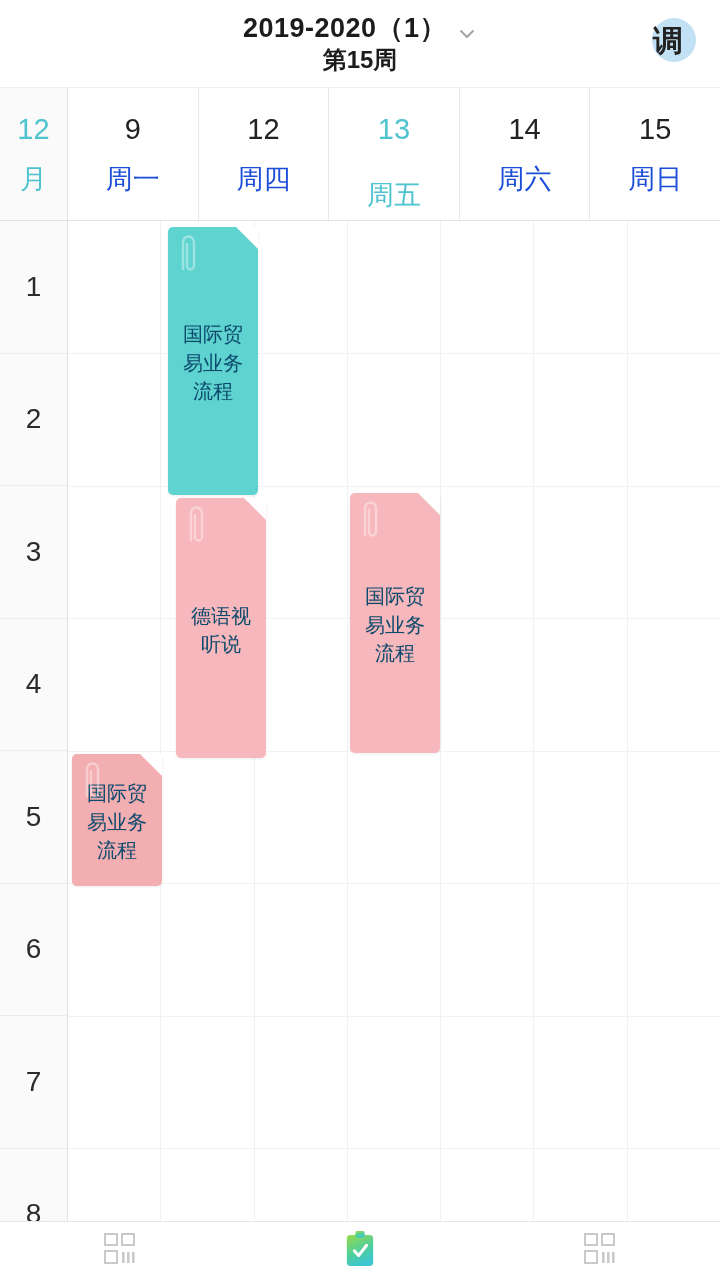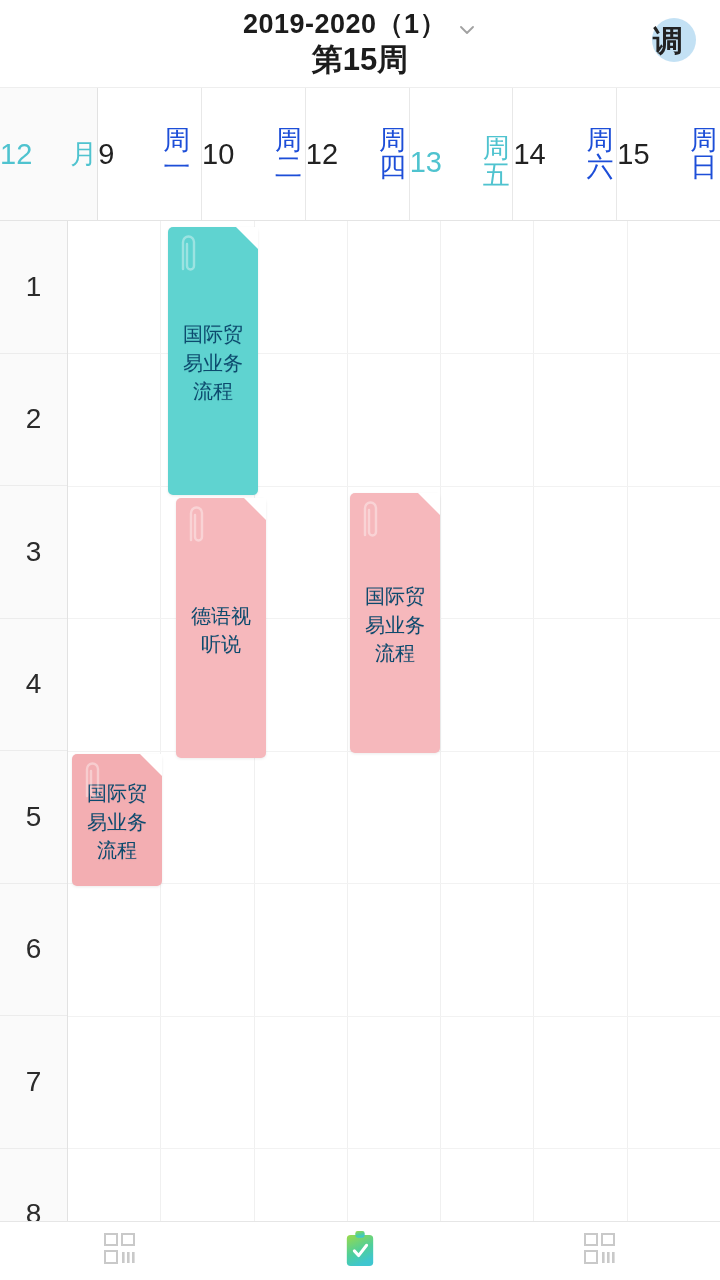--- a/index.html
+++ b/index.html
@@ -34,21 +34,21 @@
     letter-spacing:0.5px;
     line-height:1.1;
   }
   .chevron{
     width:20px;height:20px;
     display:block;
     margin-top:10px;
     opacity:.55;
   }
   .title-sub{
-    font-size:31px;
+    font-size:24px;
     font-weight:bold;
     color:#1c1c1c;
     margin-top:3px;
     line-height:1.1;
   }
   .adjust-badge{
     position:absolute;
     right:22px;
     top:14px;
     width:52px;height:52px;
@@ -75,26 +75,25 @@
   
   .dayhead{
     display:flex;
     height:133px;
     background:#ffffff;
     border-bottom:1px solid #e4e4e4;
   }
   .dh-cell{
     flex:1 1 0;
     display:flex;
-    flex-direction:row;
+    flex-direction:column;
     align-items:center;
     justify-content:center;
     border-right:1px solid #e8e8e8;
-    gap:38px;
-    text-align:center;
+    gap:22px;
   }
   .dh-cell:last-child{ border-right:none; }
   .dh-cell.monthcol{
     flex:0 0 68px;
     background:#fafafa;
     border-right:1px solid #e2e2e2;
   }
   .dh-num{ font-size:29px; color:#222; line-height:1; }
   .dh-name{ font-size:27px; color:#1d4ed8; line-height:1; }
   .dh-cell.monthcol .dh-num,
@@ -227,24 +226,20 @@
 </div>
 
 <div class="dayhead">
   <div class="dh-cell monthcol">
     <span class="dh-num">12</span>
     <span class="dh-name">月</span>
   </div>
   <div class="dh-cell">
     <span class="dh-num">9</span>
     <span class="dh-name">周一</span>
-  </div>
-  <div class="dh-cell">
-    <span class="dh-num">10</span>
-    <span class="dh-name">周二</span>
   </div>
   <div class="dh-cell">
     <span class="dh-num">12</span>
     <span class="dh-name">周四</span>
   </div>
   <div class="dh-cell today">
     <span class="dh-num">13</span>
     <span class="dh-name">周五</span>
   </div>
   <div class="dh-cell">

